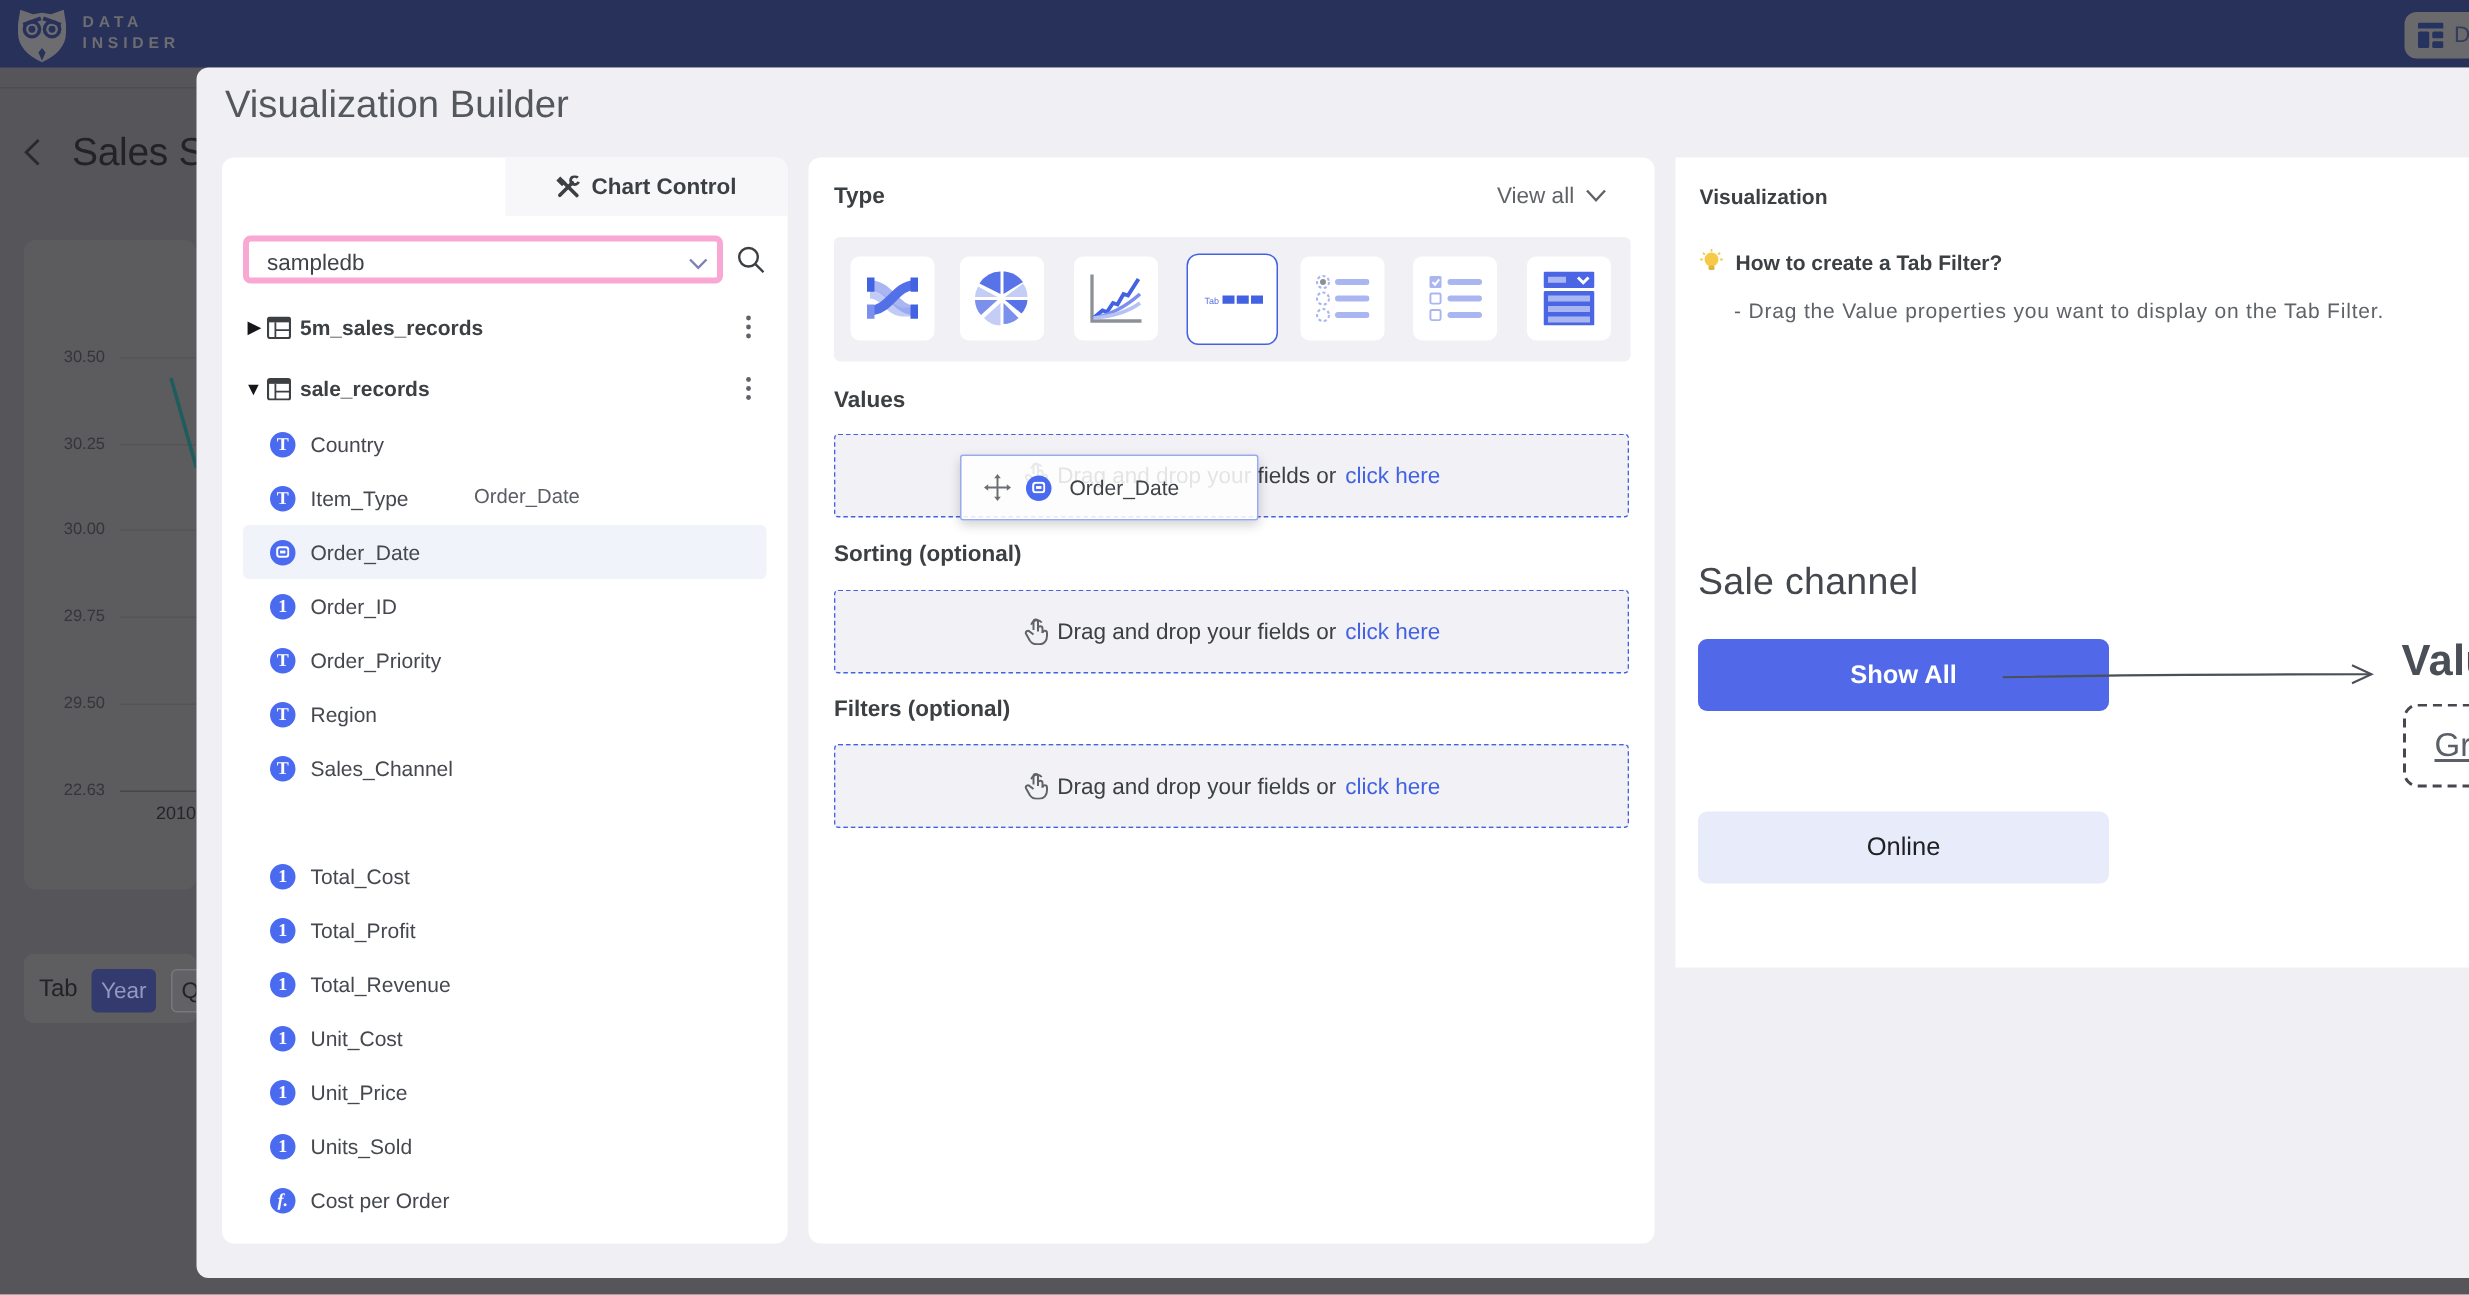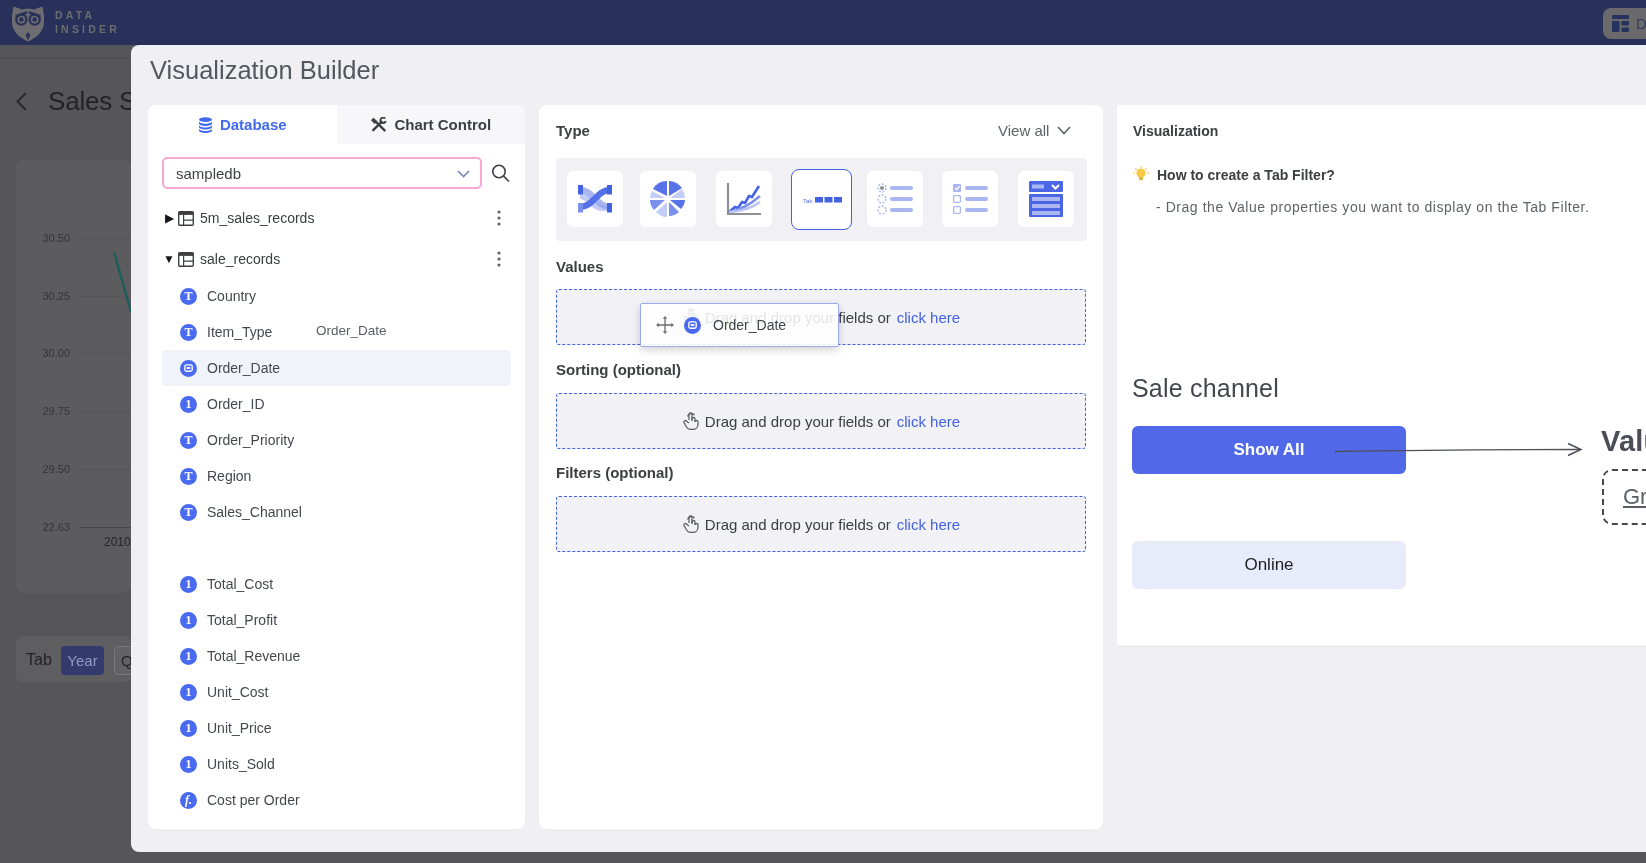--- a/index.html
+++ b/index.html
@@ -25,25 +25,25 @@
 
   
   #modal { left:131px; top:45px; width:1520px; height:807px; background:#f0f0f4; border-radius:8px 0 0 8px; }
   #mtitle { left:150px; top:56px; font-size:25.5px; color:#54575d; }
 
   
   #lpanel { left:148px; top:105px; width:377px; height:724px; background:#fff; border-radius:8px; overflow:hidden; }
   .ltab { position:absolute; top:0; height:39px; width:188.5px; font-size:15px; font-weight:bold; display:flex; align-items:center; justify-content:center; gap:7px; }
   #tab1 { left:0; color:#4169f0; background:#fff; }
   #tab2 { left:188.5px; color:#3c4043; background:#f7f7f9; }
-  #searchbox { left:14px; top:52px; width:320px; height:32px; border:2px solid #f9a8d4; border-radius:5px; background:#fff; font-size:15px; color:#3f4247; line-height:30px; padding-left:12px; }
+  #searchbox { left:14px; top:52px; width:320px; height:32px; border:4px solid #f9a8d4; border-radius:5px; background:#fff; font-size:15px; color:#3f4247; line-height:30px; padding-left:12px; }
   #maggy { left:341px; top:57px; }
   .trow { position:absolute; left:0; width:377px; height:36px; display:flex; align-items:center; }
   .twig { width:13px; margin-left:17px; font-size:12px; color:#16161a; }
-  .tname { font-size:14px; font-weight:normal; color:#3c4043; margin-left:6px; }
+  .tname { font-size:14px; font-weight:bold; color:#3c4043; margin-left:6px; }
   .kebab { position:absolute; left:349px; top:10px; }
   .frow { position:absolute; left:0; width:377px; height:36px; display:flex; align-items:center; }
   .fico { width:17px; height:17px; border-radius:50%; background:#4a6af0; margin-left:32px; display:flex; align-items:center; justify-content:center; color:#fff; }
   .ficoT { font-family:"Liberation Serif",serif; font-size:12px; font-weight:bold; line-height:1; }
   .fname { font-size:14px; color:#45484e; margin-left:10px; }
   #hirow { position:absolute; left:14px; top:245px; width:349px; height:36px; background:#f1f3fb; border-radius:4px; }
   #ghost { left:316px; top:323px; font-size:13.5px; color:#5a5d63; }
 
   
   #mpanel { left:539px; top:105px; width:564px; height:724px; background:#fff; border-radius:8px;padding-left:42px; }
@@ -125,29 +125,20 @@
 <div class="abs" id="xlab">2010</div>
 <div class="abs" id="toolcard"></div>
 <div class="abs" id="tabtxt">Tab</div>
 <div class="abs" id="yearbtn">Year</div>
 <div class="abs" id="qubtn">Quar</div>
 
 <div class="abs" id="modal"></div>
 <div class="abs" id="mtitle">Visualization Builder</div>
 
 <div class="abs" id="lpanel">
-  <div class="ltab" id="tab1">
-    <svg width="15" height="16" viewBox="0 0 15 16">
-      <ellipse cx="7.5" cy="2.6" rx="6.5" ry="2.4" fill="#4169f0"></ellipse>
-      <path fill="#4169f0" d="M1,4.2 C1,5.6 3.9,6.7 7.5,6.7 C11.1,6.7 14,5.6 14,4.2 L14,6.4 C14,7.8 11.1,8.9 7.5,8.9 C3.9,8.9 1,7.8 1,6.4 Z"></path>
-      <path fill="#4169f0" d="M1,7.9 C1,9.3 3.9,10.4 7.5,10.4 C11.1,10.4 14,9.3 14,7.9 L14,10.1 C14,11.5 11.1,12.6 7.5,12.6 C3.9,12.6 1,11.5 1,10.1 Z"></path>
-      <path fill="#4169f0" d="M1,11.6 C1,13 3.9,14.1 7.5,14.1 C11.1,14.1 14,13 14,11.6 L14,13.4 C14,14.8 11.1,15.9 7.5,15.9 C3.9,15.9 1,14.8 1,13.4 Z"></path>
-    </svg>
-    Database
-  </div>
   <div class="ltab" id="tab2">
     <svg width="17" height="16" viewBox="0 0 17 16">
       <path d="M5,3.8 L14.6,13.4" stroke="#3c4043" stroke-width="2.4" stroke-linecap="round" fill="none"></path>
       <path fill="#3c4043" d="M0.9,3.3 L3.5,0.7 L7.3,4.5 L4.7,7.1 Z"></path>
       <path d="M11.6,4.8 L3.2,13.2" stroke="#3c4043" stroke-width="2.4" stroke-linecap="round" fill="none"></path>
       <circle cx="13.1" cy="3.3" r="2.7" stroke="#3c4043" stroke-width="1.9" fill="none"></circle>
       <path fill="#f7f7f9" d="M13.1,3.3 L16.6,0.1 L17,4.6 Z"></path>
     </svg>
     Chart Control
   </div>

